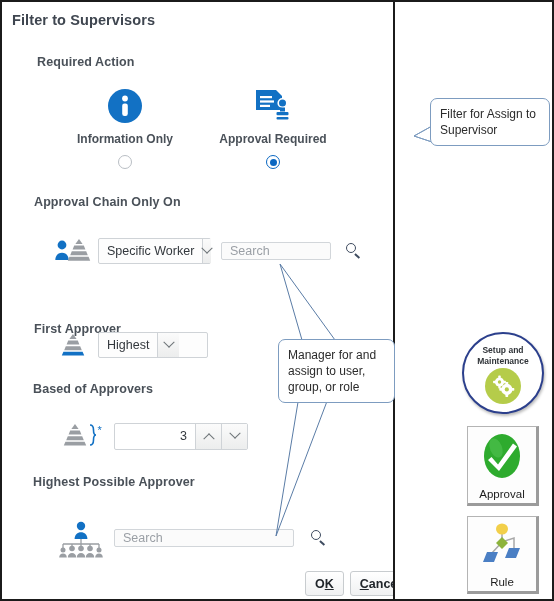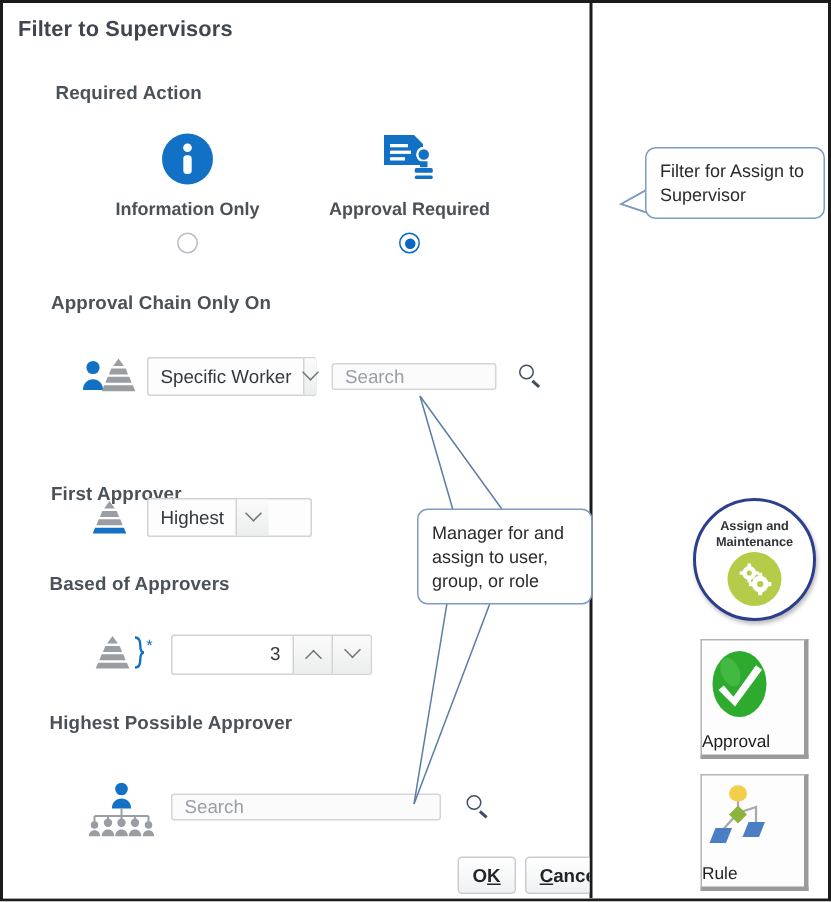--- a/index.html
+++ b/index.html
@@ -307,20 +307,21 @@
     position: absolute;
     left: 70px;
     width: 72px;
     background: #fdfdfd;
     border: 1px solid #b4b4b4;
     border-right: 3px solid #9b9b9b;
     border-bottom: 3px solid #9b9b9b;
     box-sizing: border-box;
     display: flex;
     flex-direction: column;
+    align-items: center;
     justify-content: center;
     z-index: 4;
   }
   .tile .lbl {
     font-size: 11.5px;
     color: #1d1d1d;
     margin-top: 2px;
   }
 </style>
 </head>
@@ -483,21 +484,21 @@
     <line x1="274" y1="534" x2="327" y2="394" stroke="#5a7ca6" stroke-width="1"></line>
   </svg>
 
   <div class="callout" style="left:428px; top:96px; width:120px;">Filter for Assign to Supervisor</div>
 
   <div class="callout" style="left:276px; top:337px; width:117px;">Manager for and assign to user, group, or role</div>
 
   <div id="rail">
 
     <div class="badge-circle">
-      <div class="t">Assign and</div>
+      <div class="t">Setup and</div>
       <div class="t" style="margin-top:0;">Maintenance</div>
       <div class="gear-disc">
         <svg width="26" height="26" viewBox="0 0 26 26">
           <g fill="#ffffff">
             <circle cx="9.5" cy="9" r="4.6"></circle>
             <rect x="8.3" y="2.6" width="2.4" height="3" rx=".6"></rect>
             <rect x="8.3" y="12.4" width="2.4" height="3" rx=".6"></rect>
             <rect x="3.1" y="7.8" width="3" height="2.4" rx=".6"></rect>
             <rect x="12.9" y="7.8" width="3" height="2.4" rx=".6"></rect>
             <circle cx="16.8" cy="16.4" r="5.6"></circle>

